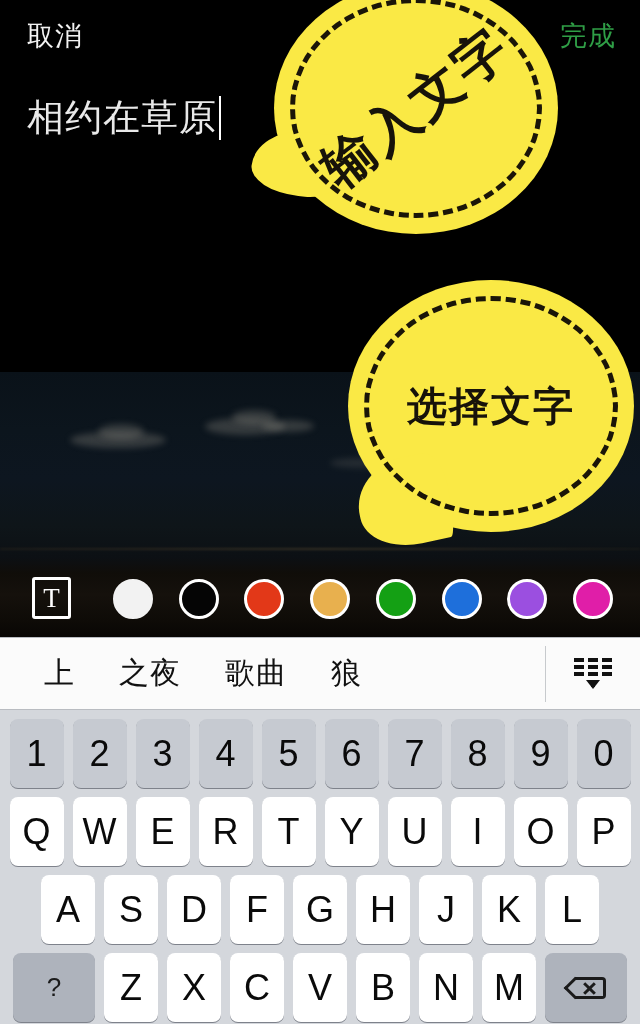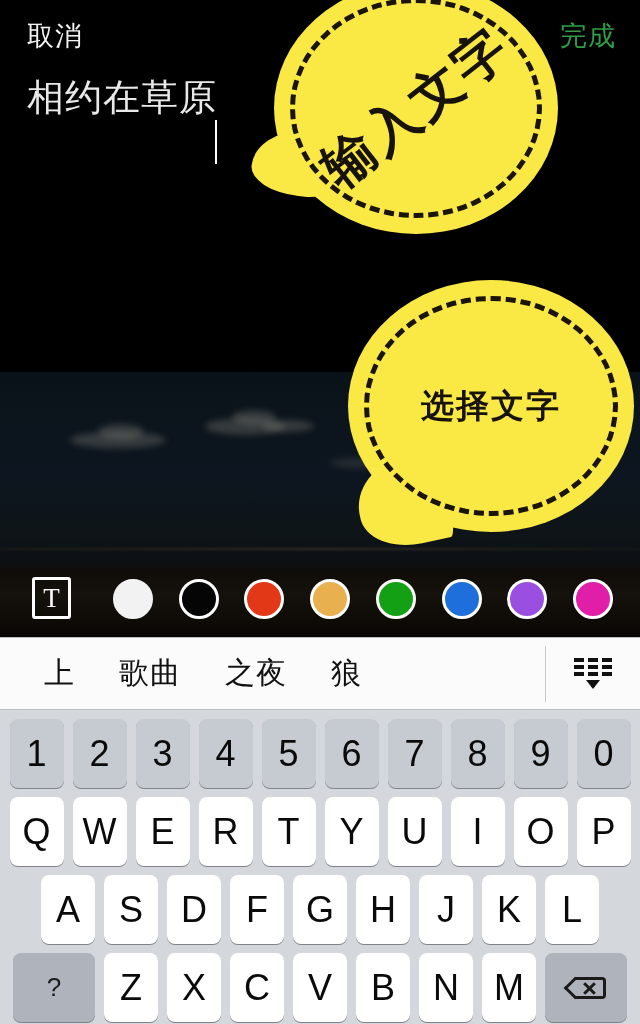--- a/index.html
+++ b/index.html
@@ -81,24 +81,23 @@
     right: 24px; top: 18px;
     color: #2f9e46;
     font-size: 27px;
     letter-spacing: 1px;
     cursor: pointer;
   }
 
   
   .caption-wrap {
     position: absolute;
-    left: 27px; top: 76px;
-    display: flex;
-    align-items: flex-end;
-    flex-direction: column;
+    left: 27px; top: 96px;
+    display: flex;
+    align-items: flex-start;
   }
   .caption-text {
     color: #e9e9e9;
     font-size: 37px;
     letter-spacing: 1px;
     line-height: 44px;
     white-space: nowrap;
   }
   .caret {
     display: inline-block;
@@ -155,21 +154,21 @@
     border-radius: 60% 8% 48% 60% / 70% 20% 60% 46%;
     transform: rotate(6deg);
   }
 
   
   #bubble-color {
     left: 348px; top: 280px;
     width: 286px; height: 252px;
   }
   #bubble-color .label {
-    font-size: 33px;
+    font-size: 40px;
     letter-spacing: 2px;
     line-height: 1.06;
   }
   #bubble-color .tail {
     left: 10px; top: 178px;
     width: 92px; height: 88px;
     border-radius: 60% 20% 8% 60% / 54% 40% 60% 42%;
     transform: rotate(-12deg);
   }
 
@@ -405,22 +404,22 @@
         <div class="swatch" style="background: rgb(155, 79, 224); border: 3px solid rgb(255, 255, 255);"></div>
         <div class="swatch" style="background: rgb(224, 30, 168); border: 3px solid rgb(255, 255, 255);"></div>
       </div>
   </div>
 
   <div class="keyboard">
 
     <div class="suggestbar">
       <div class="suggest-items" id="suggest-items">
           <div class="suggest">上</div>
+          <div class="suggest">之夜</div>
           <div class="suggest">歌曲</div>
-          <div class="suggest">之夜</div>
           <div class="suggest">狼</div>
         </div>
       <div class="suggest-divider"></div>
       <div class="collapse-key">
         <div class="collapse-icon">
           <div class="grid-row">
               <i></i>
               <i></i>
               <i></i>
             </div>

